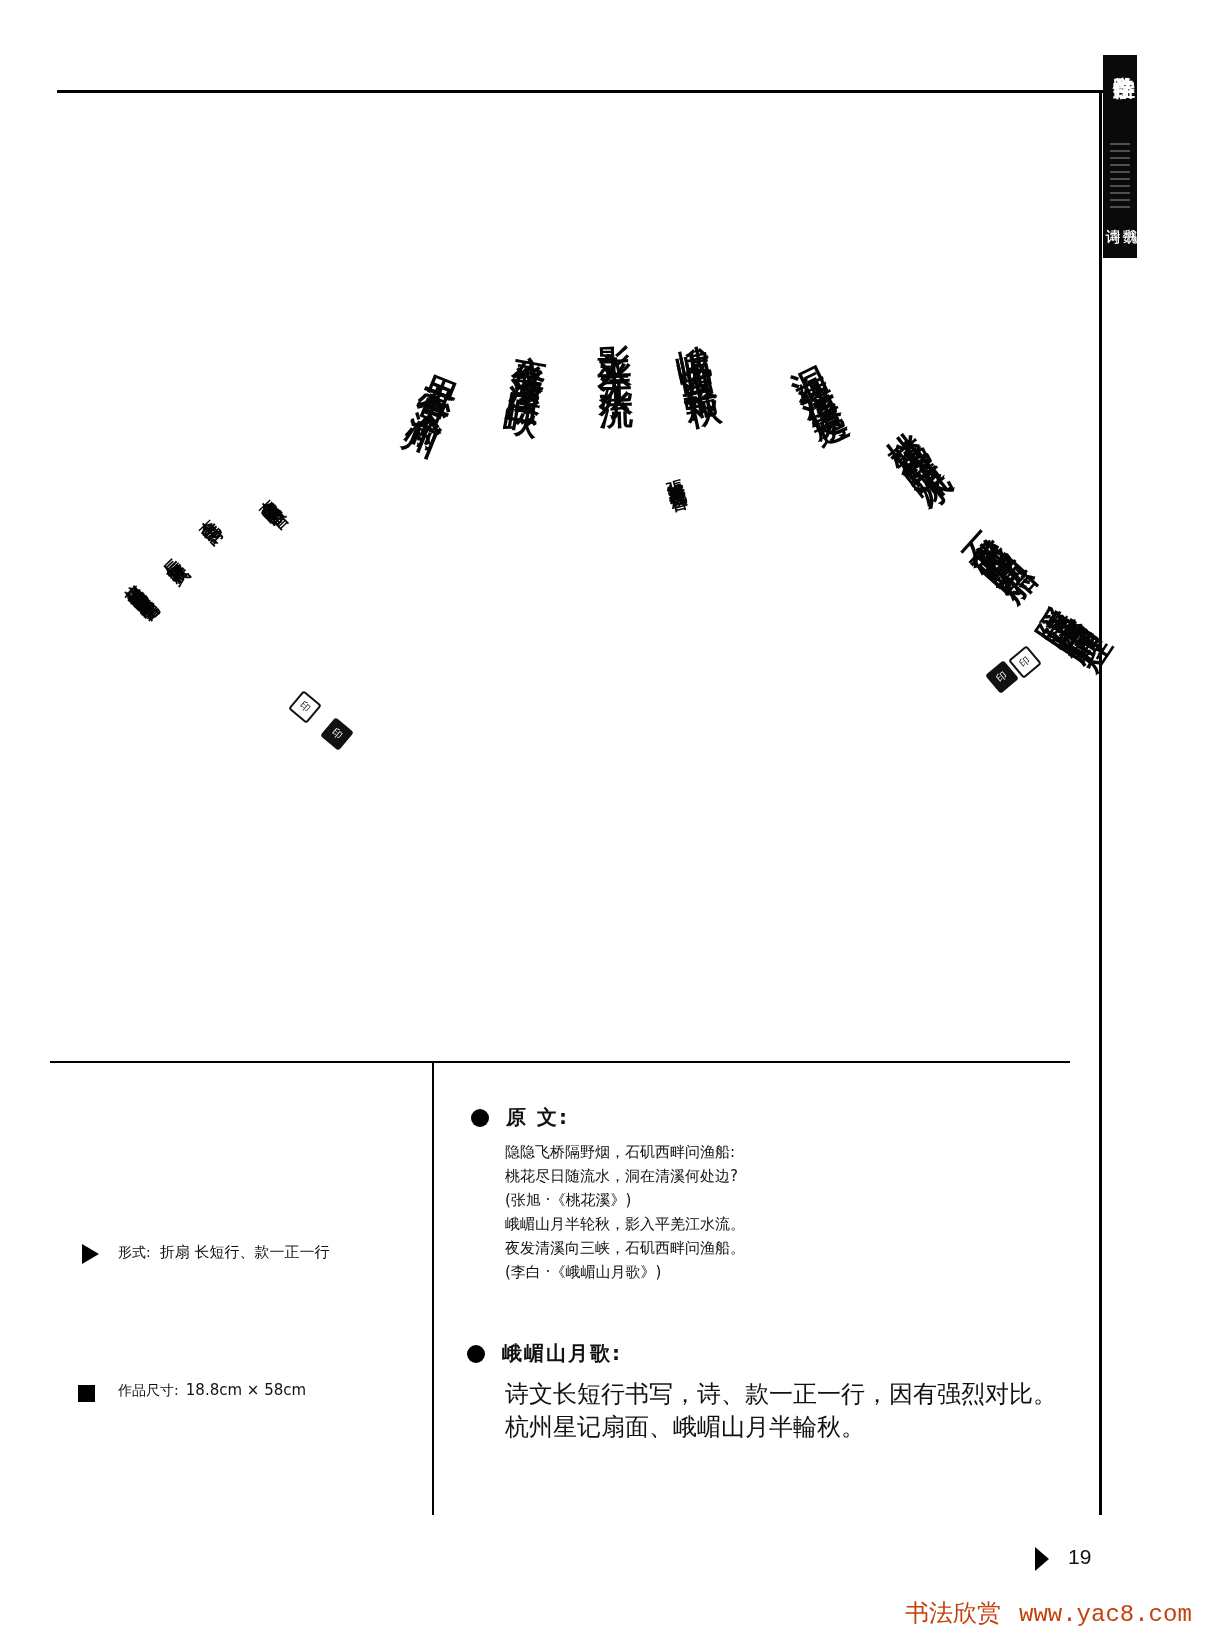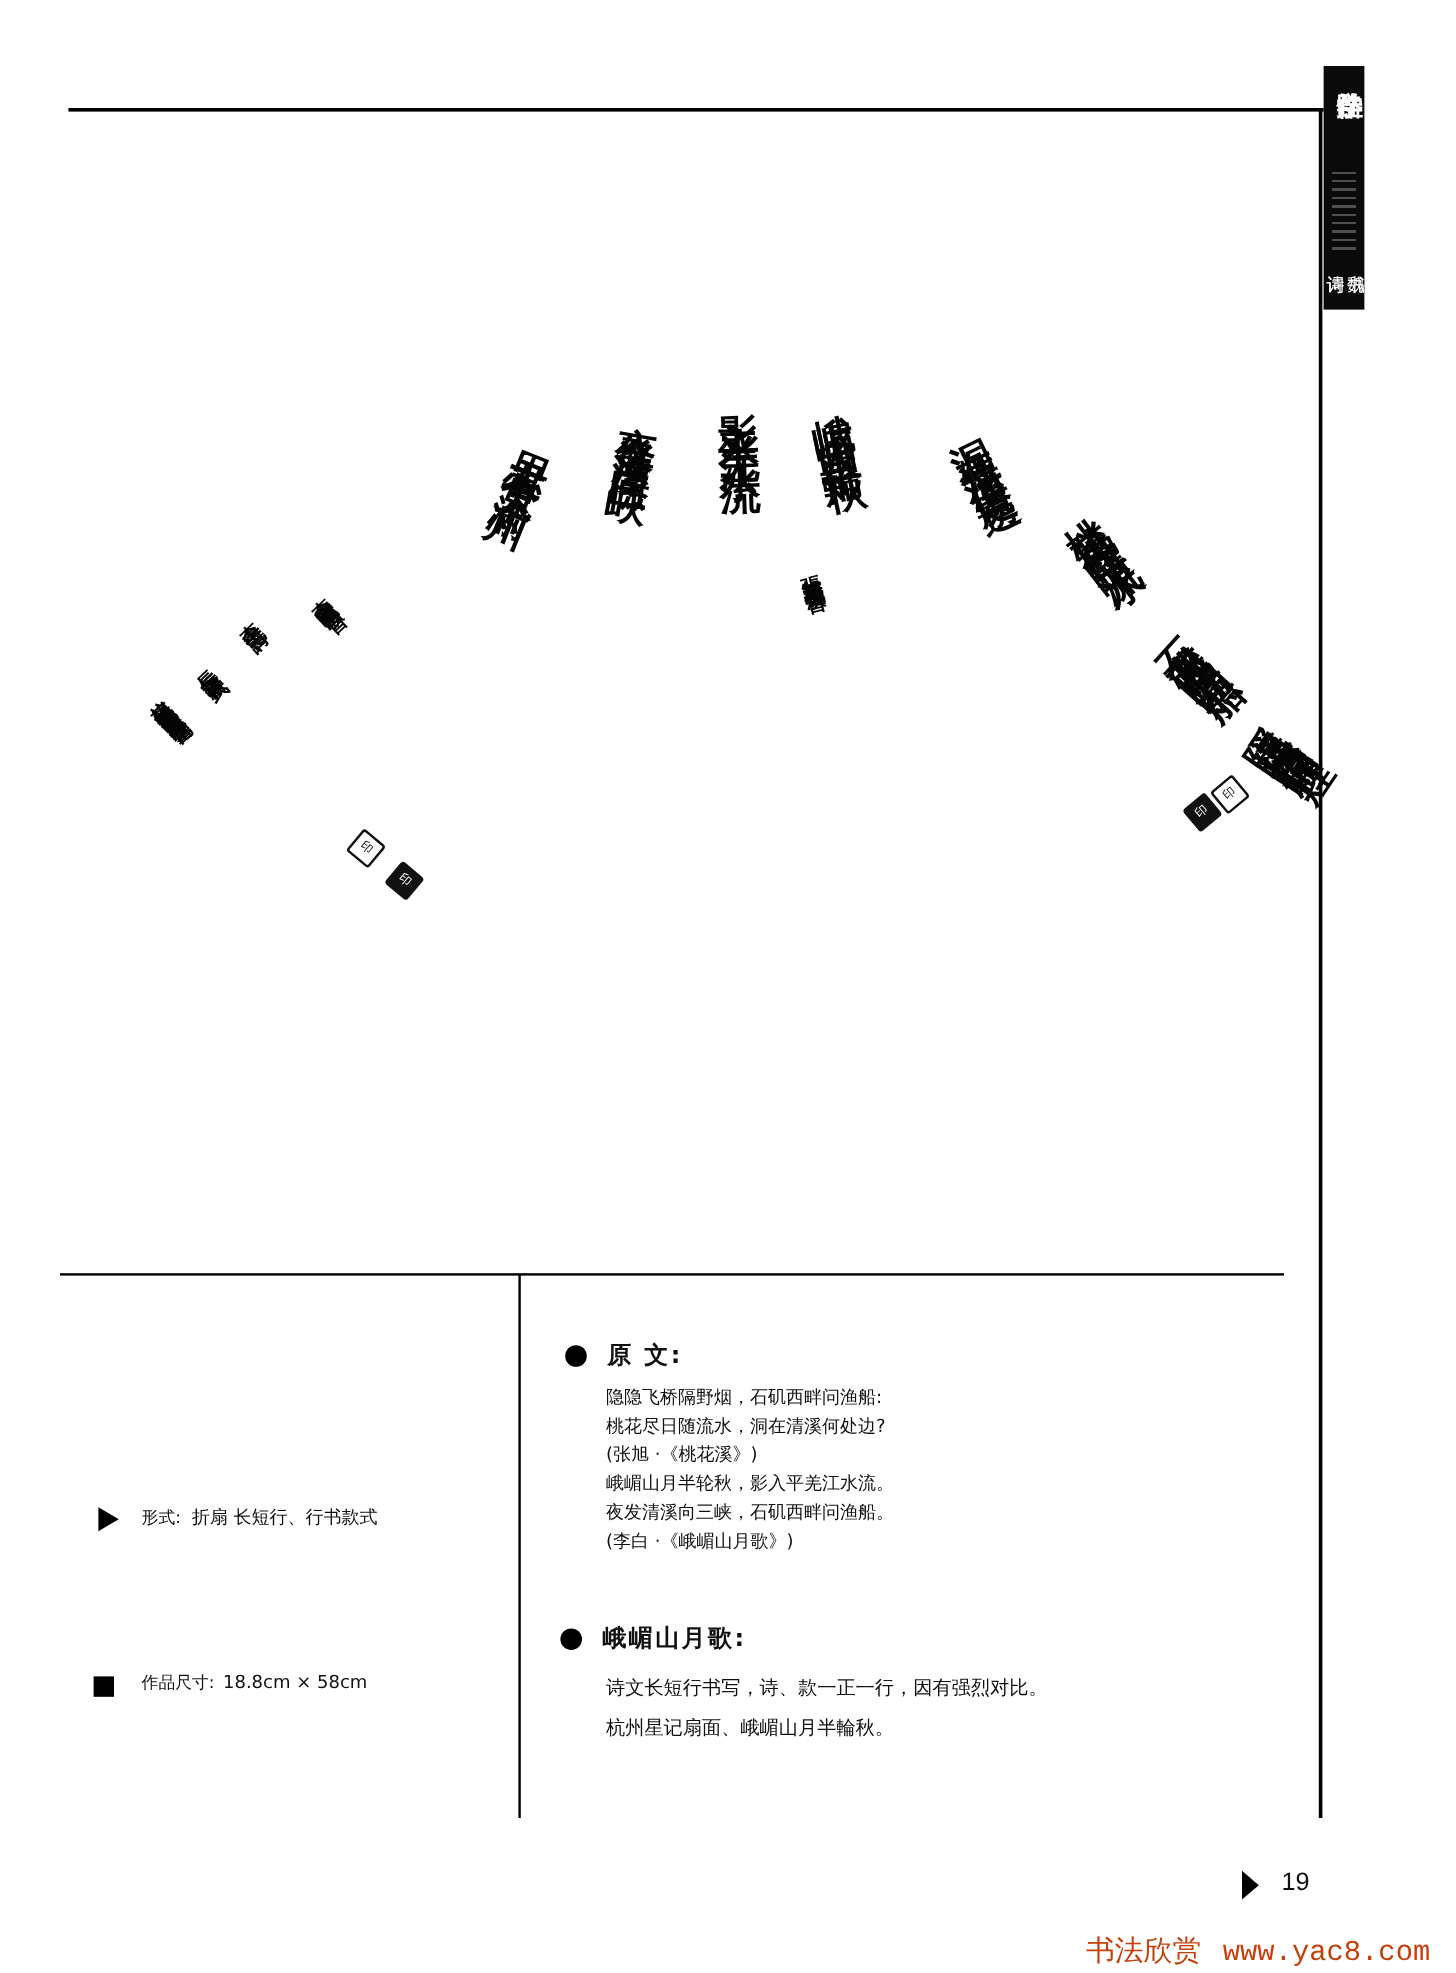--- a/index.html
+++ b/index.html
@@ -1,18 +1,18 @@
 <!DOCTYPE html>
 <html><head>
 <meta charset="utf-8">
 <style>
   html, body { margin:0; padding:0; background:#ffffff; }
   body { width:1213px; height:1644px; position:relative; overflow:hidden;
          font-family:"DejaVu Sans", "Liberation Sans", sans-serif; color:#111; }
-  .abs { position:absolute;margin-top:12px; }
+  .abs { position:absolute; }
   .rule-h { position:absolute; background:#000; }
   .rule-v { position:absolute; background:#000; }
 
   
   .side-tab { position:absolute; left:1103px; top:55px; width:34px; height:203px; background:#0a0a0a; }
   .side-tab .brand { position:absolute; left:0; top:4px; width:34px; color:#fff; font-weight:bold;
                      font-size:22px; line-height:25px; text-align:center; writing-mode:vertical-rl; }
   .side-tab .dots { position:absolute; left:7px; top:88px; width:20px; height:66px;
                     background:repeating-linear-gradient(180deg, #888 0 2px, transparent 2px 7px);
                     opacity:.55; }
@@ -32,21 +32,21 @@
 
   
   .bullet-tri { width:0; height:0; border-top:10px solid transparent; border-bottom:10px solid transparent;
                 border-left:17px solid #000; }
   .bullet-sq { width:17px; height:17px; background:#000; }
   .bullet-dot { width:18px; height:18px; background:#000; border-radius:50%; }
   .label-lg { font-size:14px; }
   .label-sm { font-size:15px; }
   .heading { font-size:20px; font-weight:bold; letter-spacing:2px; }
   .body-line { font-size:15px; line-height:24px; white-space:nowrap; }
-  .body-line-lg { font-size:16px; line-height:33px; white-space:nowrap; }
+  .body-line-lg { font-size:24px; line-height:33px; white-space:nowrap; }
   .pg-tri { width:0; height:0; border-top:12px solid transparent; border-bottom:12px solid transparent;
             border-left:14px solid #000; }
   .watermark { color:#c2410c; font-size:24px; font-family:"DejaVu Serif", "Liberation Serif", serif;
                white-space:nowrap; }
   .watermark .url { font-family:"Liberation Mono", "DejaVu Sans Mono", monospace; margin-left:18px; }
 </style>
 </head>
 <body>
 
 <div class="rule-h" style="left:57px; top:90px; width:1046px; height:3px;"></div>
@@ -79,21 +79,21 @@
 
   <div class="seal" style="left:1013px; top:650px; transform:rotate(-40deg);">印</div>
   <div class="seal solid" style="left:990px; top:665px; transform:rotate(-40deg);">印</div>
   <div class="seal" style="left:293px; top:695px; transform:rotate(40deg);">印</div>
   <div class="seal solid" style="left:325px; top:722px; transform:rotate(40deg);">印</div>
 </div>
 
 <div class="abs bullet-tri" style="left:82px; top:1244px;"></div>
 <div class="abs" style="left:118px; top:1242px; white-space:nowrap;">
   <span class="label-lg">形式:</span>
-  <span class="label-sm" style="margin-left:4px;">折扇  长短行、行书款式</span>
+  <span class="label-sm" style="margin-left:4px;">折扇  长短行、款一正一行</span>
 </div>
 
 <div class="abs bullet-sq" style="left:78px; top:1385px;"></div>
 <div class="abs" style="left:118px; top:1380px; white-space:nowrap;">
   <span class="label-lg">作品尺寸:</span>
   <span class="label-sm" style="margin-left:2px;">18.8cm × 58cm</span>
 </div>
 
 <div class="abs bullet-dot" style="left:471px; top:1109px;"></div>
 <div class="abs heading" style="left:506px; top:1104px;">原 文:</div>

